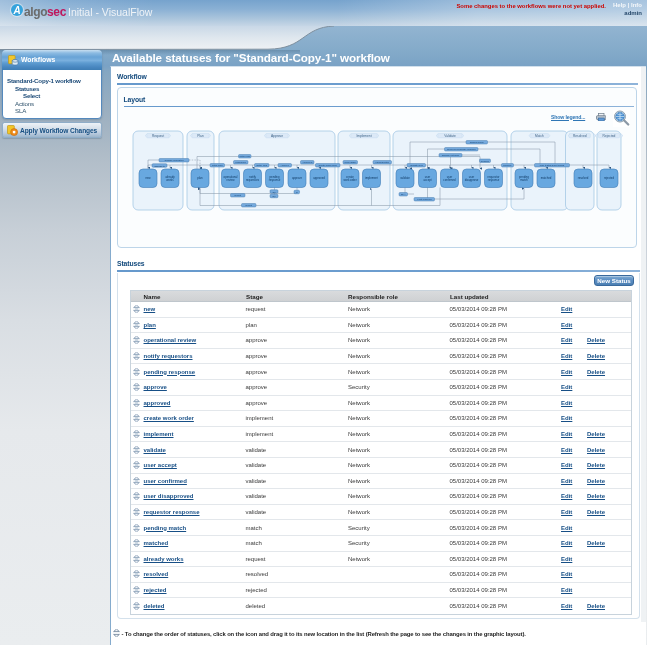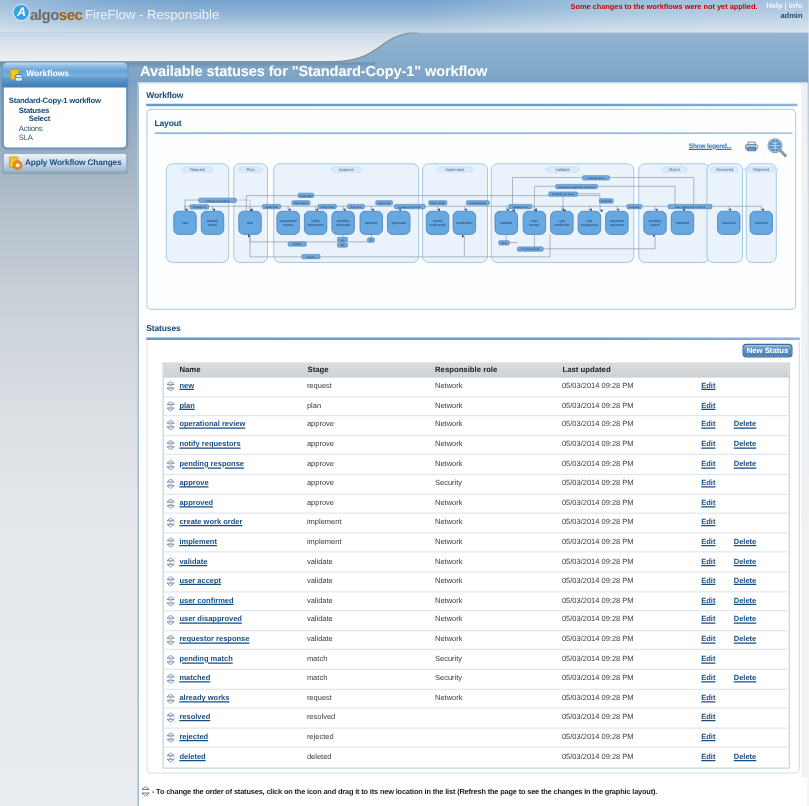--- a/index.html
+++ b/index.html
@@ -8,21 +8,21 @@
 .topband{left:0;top:0;width:647px;height:26px;background:linear-gradient(180deg,#76a3cd 0%,#8ab0d4 35%,#aec7dd 75%,#c6d6e6 100%)}
 .topshine{left:0;top:0;width:647px;height:26px;background:linear-gradient(90deg,rgba(255,255,255,.30) 0%,rgba(255,255,255,.12) 9%,rgba(255,255,255,0) 24%,rgba(255,255,255,0) 52%,rgba(255,255,255,.28) 74%,rgba(255,255,255,.36) 100%)}
 .pagebg{left:0;top:26px;width:647px;height:619px;background:linear-gradient(180deg,#92b4d1 0px,#83aac9 26px,#7aa2c5 40px,#84a6c2 45px,#9bafc0 85px,#b2bec9 135px,#c7cfd7 205px,#d9dee3 295px,#e6e9ec 405px,#eaedef 619px)}
 .rframe{left:640.5px;top:67px;width:5.5px;height:555px;background:#eff2f4}
 
 .wavewrap{left:0;top:26px;width:340px;height:25px}
 
 .logoc{left:11px;top:4px;width:12px;height:12px;border-radius:50%;background:#35a3dc;box-shadow:0 0 0 1.2px rgba(255,255,255,.38)}
 .logoA{left:13.5px;top:5px;width:8px;height:11px;color:#fff;font-size:10px;font-weight:bold;font-style:italic}
 .logotxt{left:24px;top:5px;font-size:12px;font-weight:bold;letter-spacing:-.4px;color:#6b6b6b}
-.logotxt .sec{color:#a16207}
+.logotxt .sec{color:#be185d}
 .prodtxt{left:68px;top:6px;font-size:10.5px;color:#eff3f7}
 .warn{left:430px;top:3px;width:176px;font-size:5.9px;font-weight:bold;color:#cc0400;text-align:right;letter-spacing:0}
 .helpinfo{left:562px;top:2px;width:80px;text-align:right;font-size:6px;font-weight:bold;color:#f4f7fa}
 .adminlnk{left:562px;top:9.5px;width:80px;text-align:right;font-size:6px;font-weight:bold;color:#27496b}
 
 .sb1{left:2px;top:50px;width:100px;height:69px;background:#fff;border:1px solid #markerblue;border:1px solid #5589bd;border-radius:4px;box-shadow:0 1px 2px rgba(40,70,100,.25)}
 .sb1hd{left:2px;top:50px;width:100px;height:20px;border-radius:4px 4px 0 0;background:linear-gradient(180deg,#c7def0 0%,#8cbbe2 15%,#68a3d6 35%,#7ab0de 52%,#5d9bd0 65%,#4987c0 85%,#3e7db4 100%)}
 .sb1hd .t{position:absolute;left:19px;top:6px;font-size:6.8px;font-weight:bold;color:#fff}
 .sbtree{left:2px;top:70px;width:100px;font-size:6.2px;color:#1c4a77;line-height:7.6px;letter-spacing:-.2px}
 .sbtree .b{font-weight:bold}
@@ -62,21 +62,21 @@
 <stop offset="0" stop-color="#c9d8e7"></stop>
           <stop offset="0.5" stop-color="#dfe7ee"></stop>
           <stop offset="1" stop-color="#eef1f4"></stop>
 </linearGradient>
       </defs>
     </svg></div>
 
 <div class="abs logoc"></div>
 <div class="abs logoA">A</div>
 <div class="abs logotxt">algo<span class="sec">sec</span></div>
-<div class="abs prodtxt">FireFlow - Responsible</div>
+<div class="abs prodtxt">Initial - VisualFlow</div>
 <div class="abs warn">Some changes to the workflows were not yet applied.</div>
 <div class="abs helpinfo">Help | Info</div>
 <div class="abs adminlnk">admin</div>
 
 <div class="abs mpanel"></div>
 <div class="abs rframe"></div>
 <div class="abs ptitle">Available statuses for "Standard-Copy-1" workflow</div>
 <div class="abs shead" style="left:117px;top:72.5px">Workflow</div>
 <div class="abs hrule" style="left:117px;top:83px;width:521px"></div>
 <div class="abs laybox"></div>

